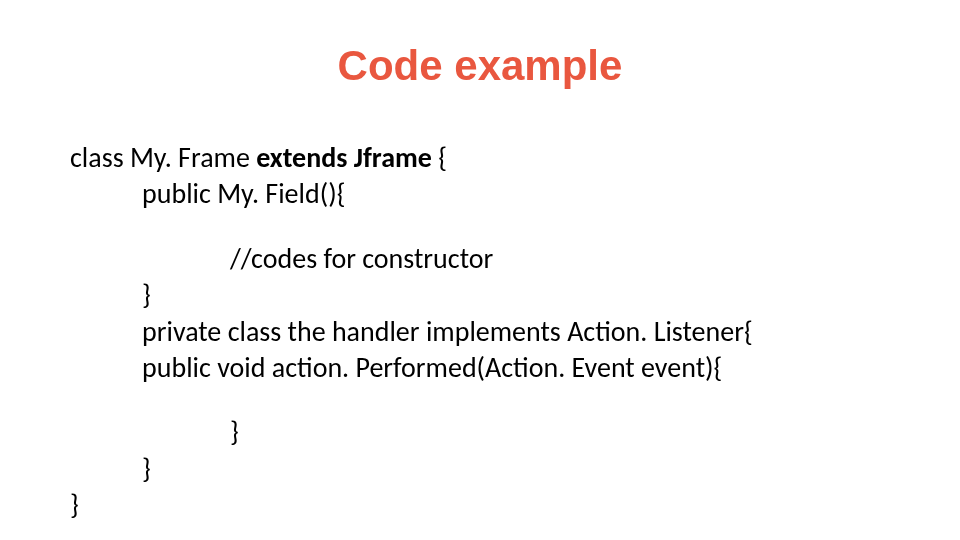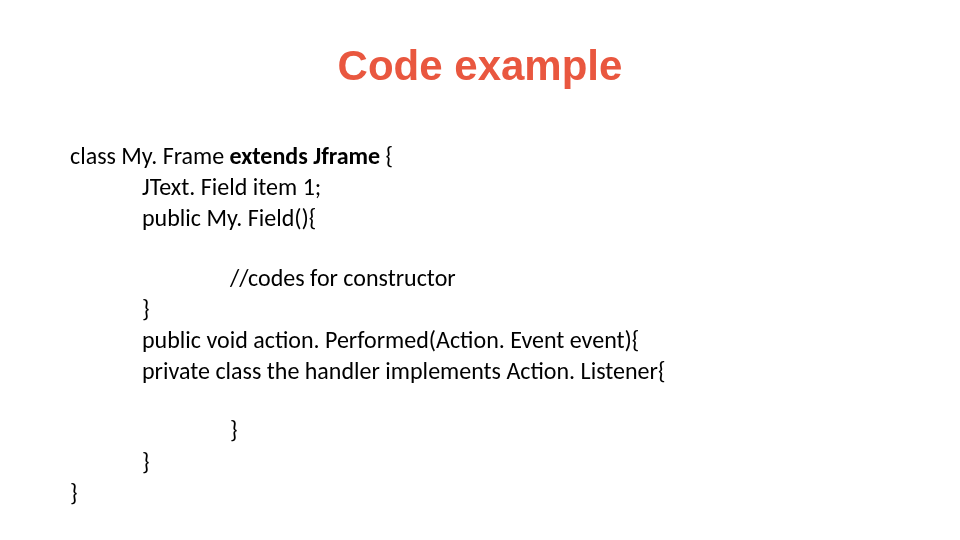--- a/index.html
+++ b/index.html
@@ -25,44 +25,43 @@
     text-align: center;
     font-size: 42px;
     font-weight: 700;
     color: #e9573f;
     font-family: Arial, "Helvetica Neue", sans-serif;
   }
   .code-block {
     position: absolute;
     top: 140px;
     left: 70px;
-    font-size: 24px;
+    font-size: 28px;
     line-height: 1.3;
     color: #000;
     white-space: nowrap;
   }
   .indent1 { padding-left: 72px; }
   .indent2 { padding-left: 160px; margin-top: 28px; }
   .bold { font-weight: 700; }
 </style>
 </head>
 <body>
 
 <div class="slide">
 
   <div class="title">Code example</div>
 
   <div class="code-block">
     <div>
       <span>class My. Frame </span><span class="bold">extends Jframe</span><span> {</span>
     </div>
-    <div class="indent1">JText. Field item 1;</div>
     <div class="indent1">public My. Field(){</div>
     <div class="indent2">//codes for constructor</div>
     <div class="indent1">}</div>
+    <div class="indent1">private class the handler implements Action. Listener{</div>
     <div class="indent1">public void action. Performed(Action. Event event){</div>
-    <div class="indent1">private class the handler implements Action. Listener{</div>
     <div class="indent2">}</div>
     <div class="indent1">}</div>
     <div>}</div>
   </div>
 
 </div>
 
 </body></html>

